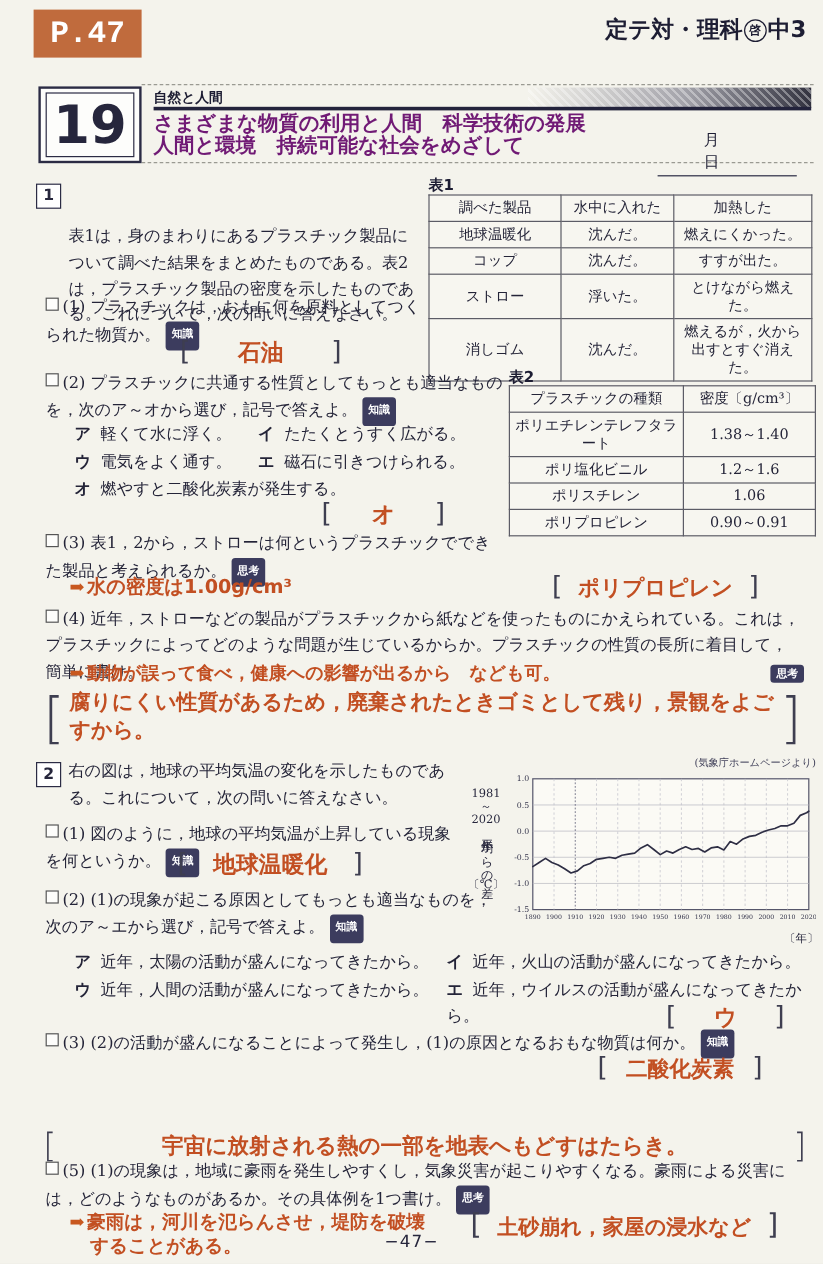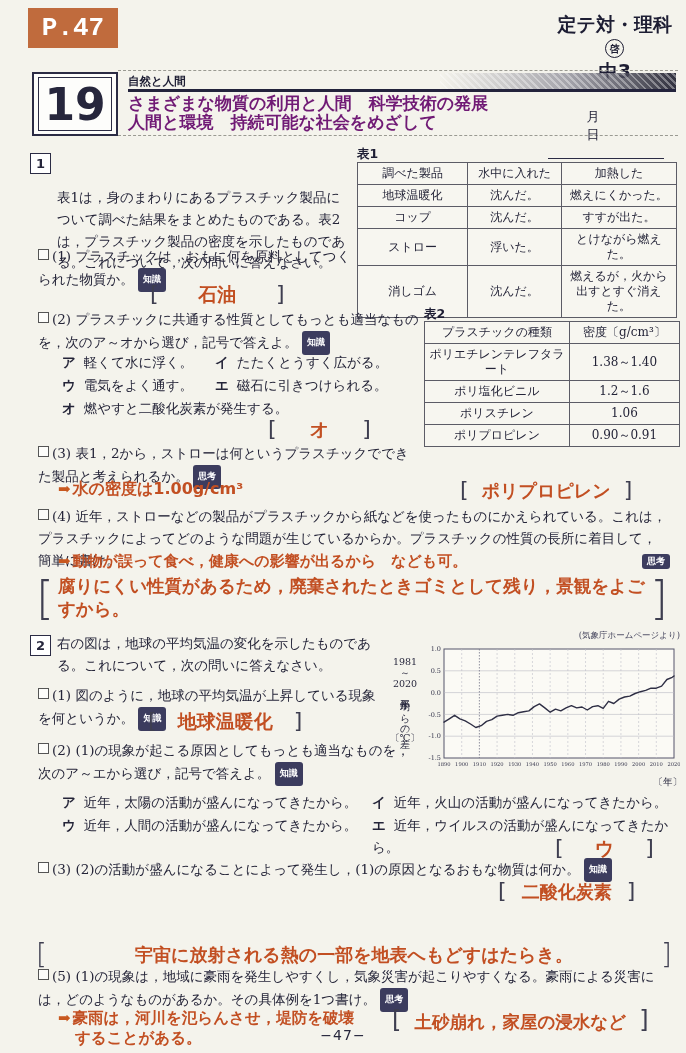--- a/index.html
+++ b/index.html
@@ -21,21 +21,21 @@
   .numbox{border:2.5px solid #2b2b44;background:#fdfdfb;display:flex;align-items:center;justify-content:center;}
   .numbox .inner{border:1px solid #2b2b44;width:88%;height:86%;display:flex;align-items:center;justify-content:center;
                  font-family:"DejaVu Sans",sans-serif;font-weight:bold;font-size:44px;color:#26263c;}
   .unit-cat{font-family:"DejaVu Sans",sans-serif;font-weight:bold;font-size:11.5px;color:#1d1d33;}
   .unit-rule{background:#23233c;height:3px;}
   .unit-title{font-family:"DejaVu Sans",sans-serif;font-weight:bold;font-size:17px;color:#701a75;line-height:20px;white-space:nowrap;}
   .grad-band{background:linear-gradient(90deg,rgba(140,140,150,0) 0%,rgba(120,120,135,.65) 55%,#32323f 100%);}
   .grad-band:after{content:"";position:absolute;inset:0;
      background:repeating-linear-gradient(45deg,rgba(255,255,255,.35) 0 2px,rgba(0,0,0,0) 2px 5px);}
   .dateline{border-bottom:1.5px solid #2b2b44;font-family:"DejaVu Sans",sans-serif;
-            font-size:13px;color:#1d1d33;text-align:center;letter-spacing:26px;padding-bottom:14px;}
+            font-size:13px;color:#1d1d33;text-align:center;letter-spacing:26px;padding-bottom:2px;}
 
   
   .qmark{border:1.6px solid #2b2b44;width:19px;height:19px;display:inline-flex;align-items:center;
          justify-content:center;font-family:"DejaVu Sans",sans-serif;font-weight:bold;font-size:13px;background:#fff;}
   .qtext{font-size:13.5px;line-height:21.8px;color:#242438;}
   .chk{display:inline-block;width:9px;height:9px;border:1.1px solid #555;vertical-align:1px;margin-right:3px;background:#fdfdfb;}
   .badge{display:inline-block;background:#3c3c5e;color:#fff;font-family:"DejaVu Sans",sans-serif;
          font-size:9px;font-weight:bold;padding:1px 5px;border-radius:3px;vertical-align:2px;}
   .opt-k{font-family:"DejaVu Sans",sans-serif;font-weight:bold;margin-right:8px;}
   .ans{color:#c24f22;font-family:"DejaVu Sans",sans-serif;font-weight:bold;}
@@ -59,21 +59,21 @@
   .pageno{font-family:"DejaVu Sans",sans-serif;font-size:14px;color:#26263c;letter-spacing:1px;}
 </style>
 </head>
 <body>
 
 <div class="page">
 
   <div class="abs plabel" style="left:28px;top:8px;width:90px;height:40px;">
     <span>P.47</span>
   </div>
-  <div class="abs hdr-right" style="right:14px;top:12px;flex-direction:column;">
+  <div class="abs hdr-right" style="right:14px;top:12px;">
     <span>定テ対・理科</span>
     <span class="circ">啓</span>
     <span>中3</span>
   </div>
 
   <div class="abs unit-band" style="left:118px;top:70px;width:560px;height:64px;"></div>
   <div class="abs numbox" style="left:32px;top:72px;width:82px;height:60px;">
     <div class="inner">
         <span>19</span>
       </div>

